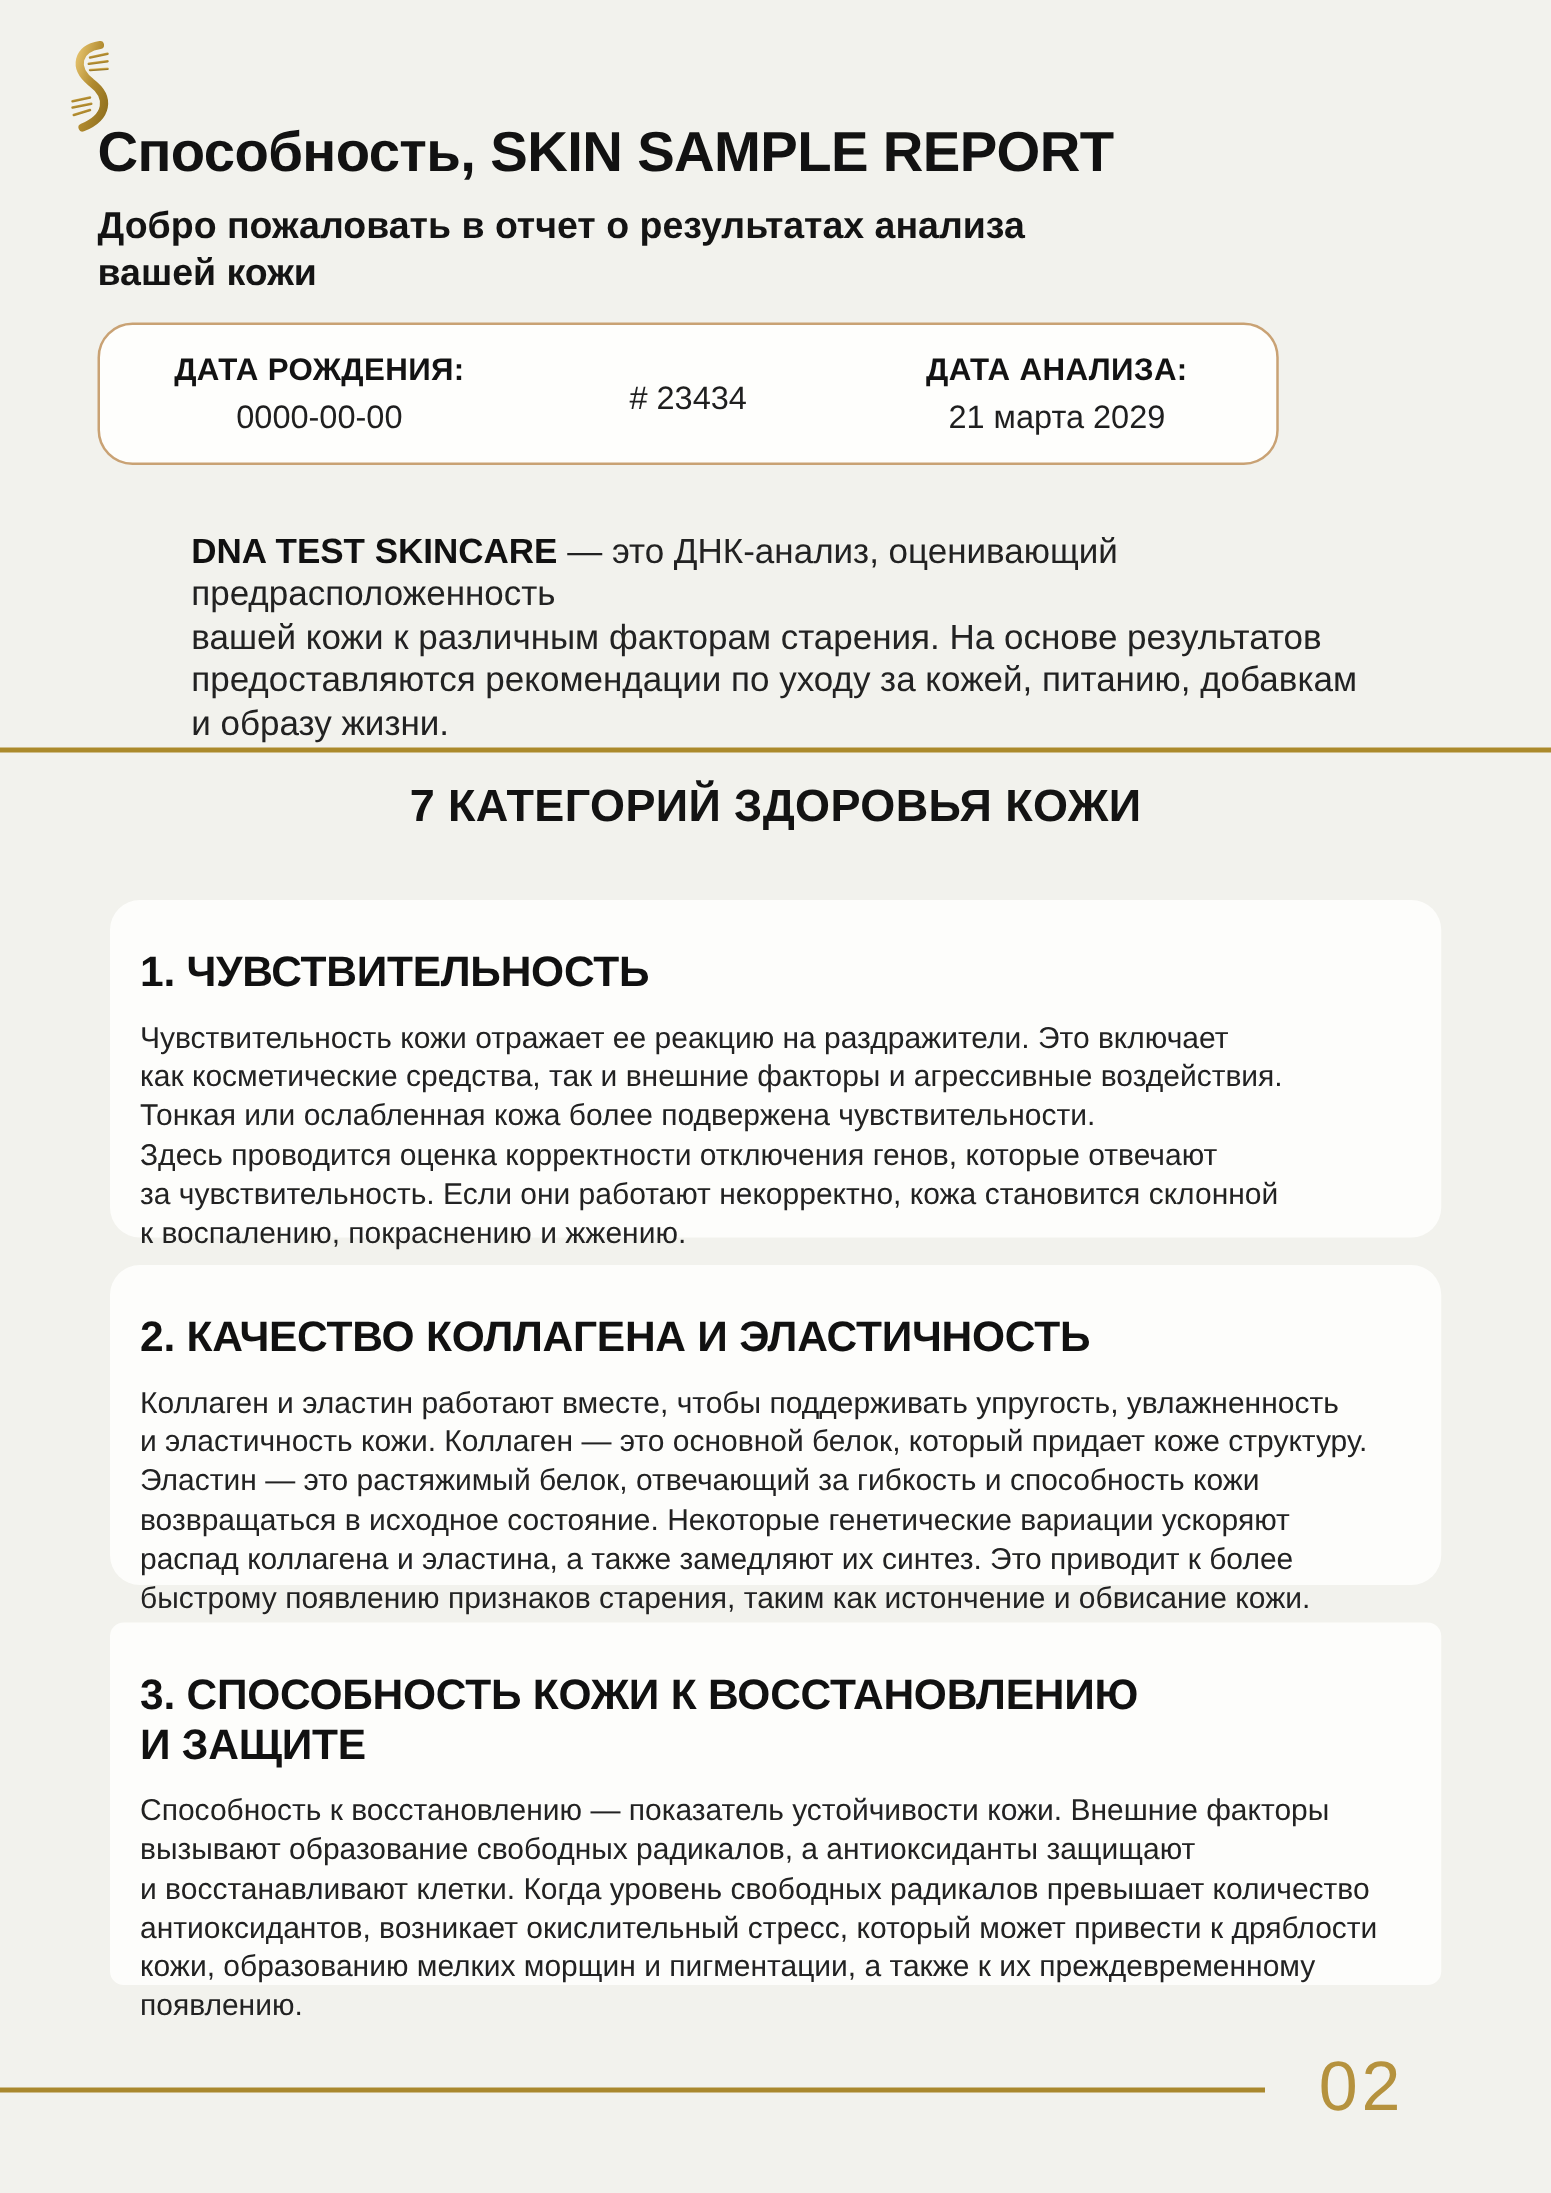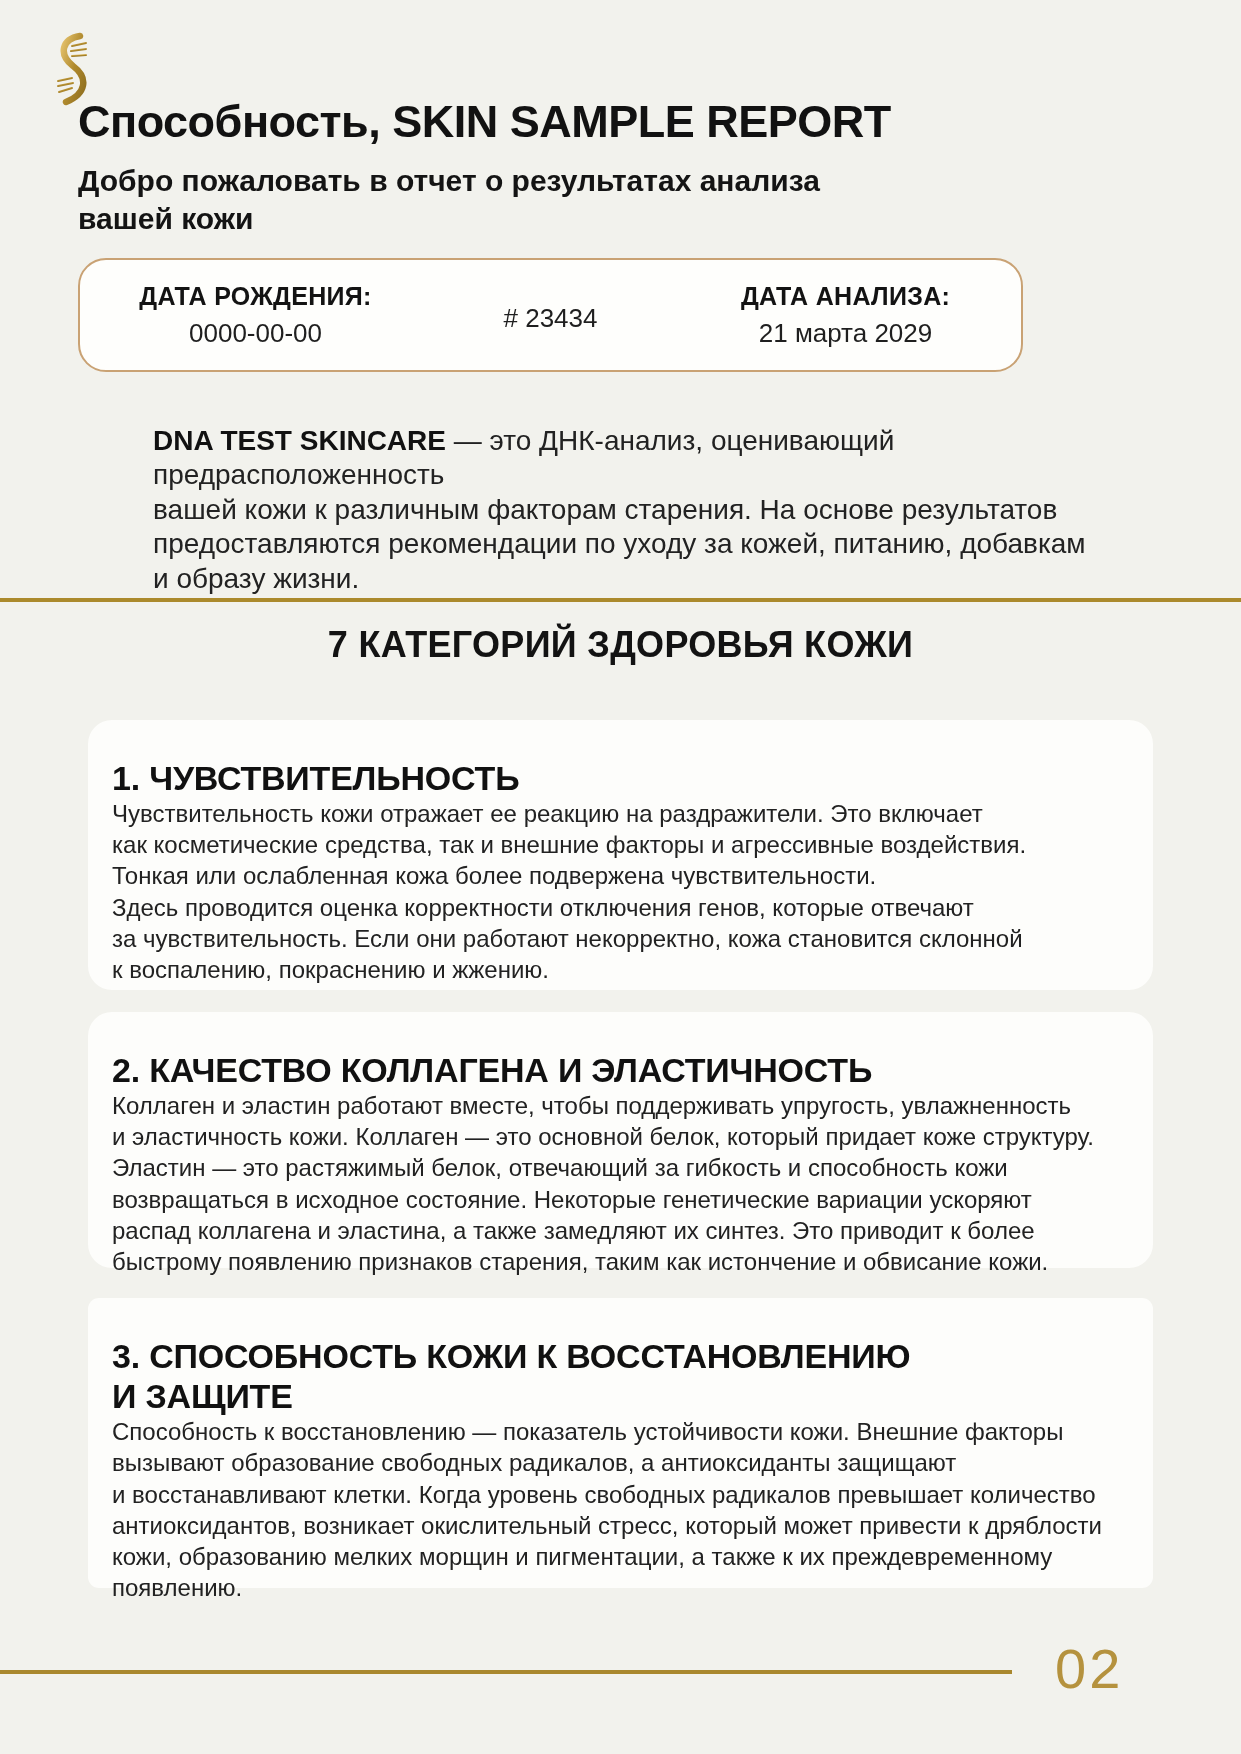--- a/index.html
+++ b/index.html
@@ -66,21 +66,21 @@
     padding:38px 40px 40px 24px;box-sizing:border-box;
   }
   .card-1{top:720px;height:270px;}
   .card-2{top:1012px;height:256px;}
   .card-3{top:1298px;height:290px;border-radius:11px;}
   .card-heading{
     font-size:34px;font-weight:800;color:#111;
     letter-spacing:-0.2px;line-height:1.18;white-space:pre-line;
   }
   .card-text{
-    font-size:24px;line-height:1.3;color:#222;
+    margin-top:17px;font-size:24px;line-height:1.3;color:#222;
     white-space:pre-line;
   }
 
   
   .footer-line{
     position:absolute;left:0;top:1670px;width:1012px;height:4px;
     background:#a9882e;
   }
   .page-number{
     position:absolute;left:1055px;top:1636px;

